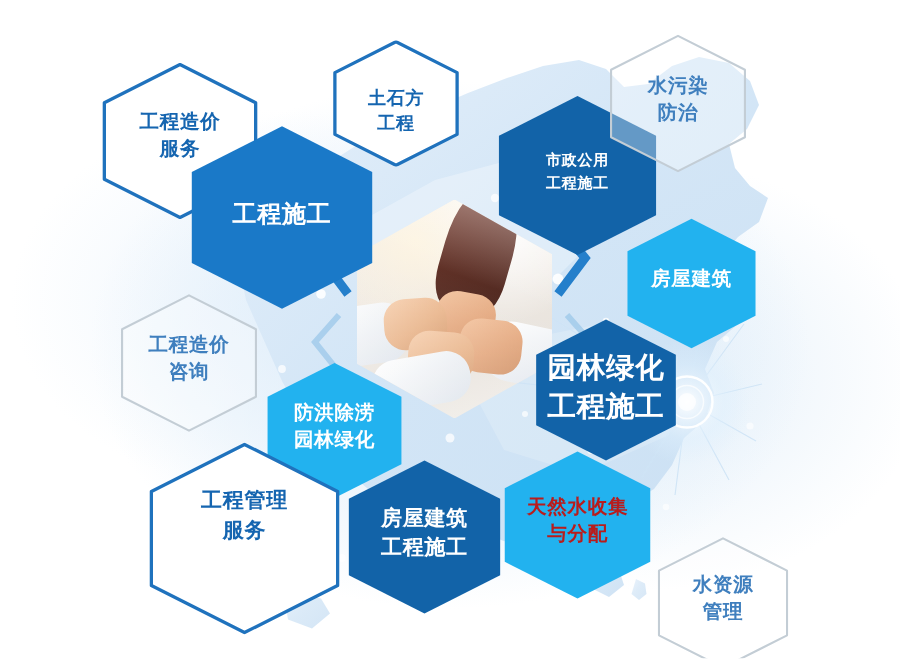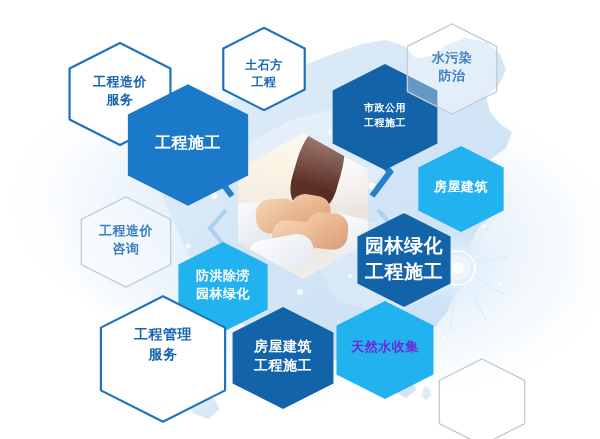--- a/index.html
+++ b/index.html
@@ -310,24 +310,29 @@
         </svg>
         <div class="hex-label" style="color: rgb(255, 255, 255);">
           <span class="line">房屋建筑</span>
           <span class="line">工程施工</span>
         </div>
       </div>
       <div class="hex solid" style="left: 335px; top: 300px; width: 100px; height: 96px; font-size: 13px;">
         <svg class="hex-shape" viewBox="0 0 100 100" preserveAspectRatio="none">
           <polygon points="50,1 98.5,25.5 98.5,74.5 50,99 1.5,74.5 1.5,25.5" vector-effect="non-scaling-stroke" fill="#22b2ef" stroke="none"></polygon>
         </svg>
-        <div class="hex-label" style="color: #6d28d9; font-family: Liberation Mono, monospace;">
+        <div class="hex-label" style="color: #b91c1c;">
           <span class="line">天然水收集</span>
+          <span class="line">与分配</span>
         </div>
       </div>
       <div class="hex ghost" style="left: 438px; top: 358px; width: 88px; height: 84px; font-size: 13px;">
         <svg class="hex-shape" viewBox="0 0 100 100" preserveAspectRatio="none">
           <polygon points="50,1 98.5,25.5 98.5,74.5 50,99 1.5,74.5 1.5,25.5" vector-effect="non-scaling-stroke" fill="rgba(255,255,255,0.30)" stroke="#c3cdd5" stroke-width="1.4" stroke-linejoin="round"></polygon>
         </svg>
+        <div class="hex-label" style="color: rgb(63, 127, 190);">
+          <span class="line">水资源</span>
+          <span class="line">管理</span>
+        </div>
       </div>
     </div>
 
 </div>
 
 </body></html>

